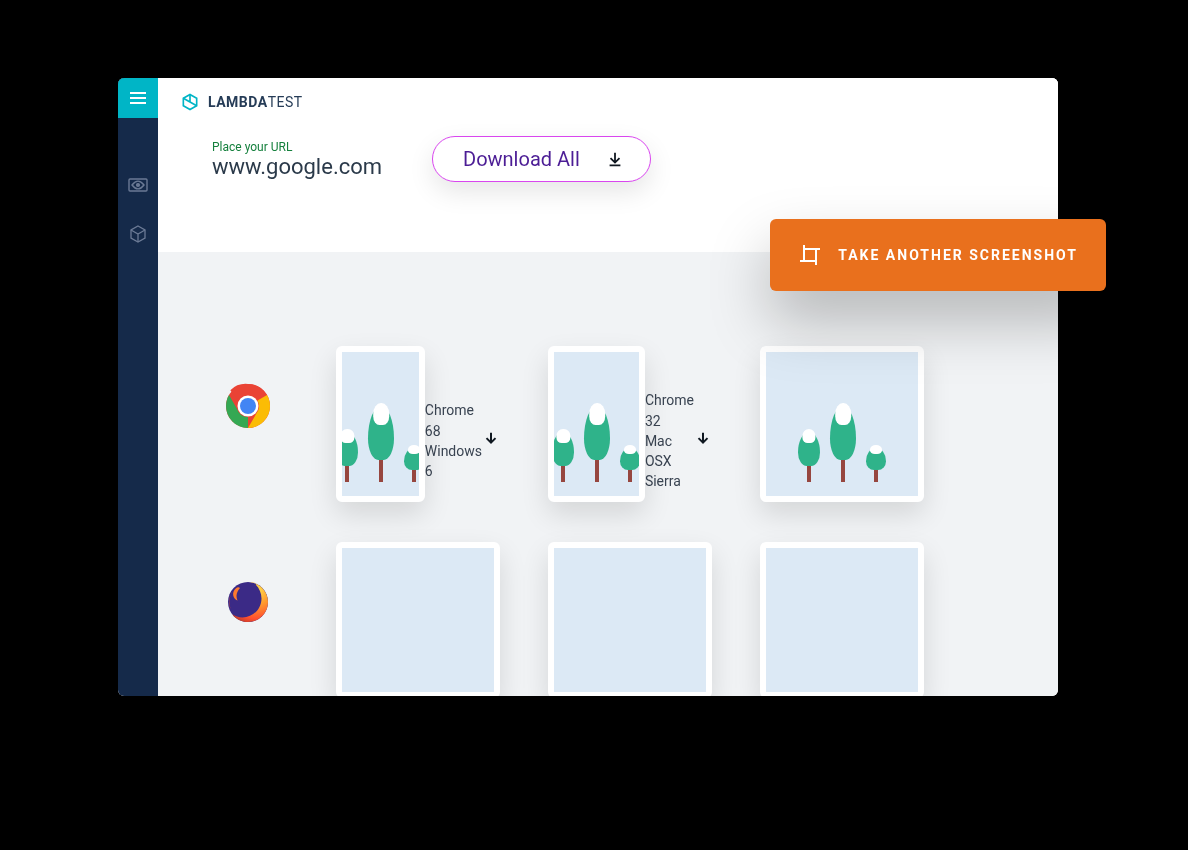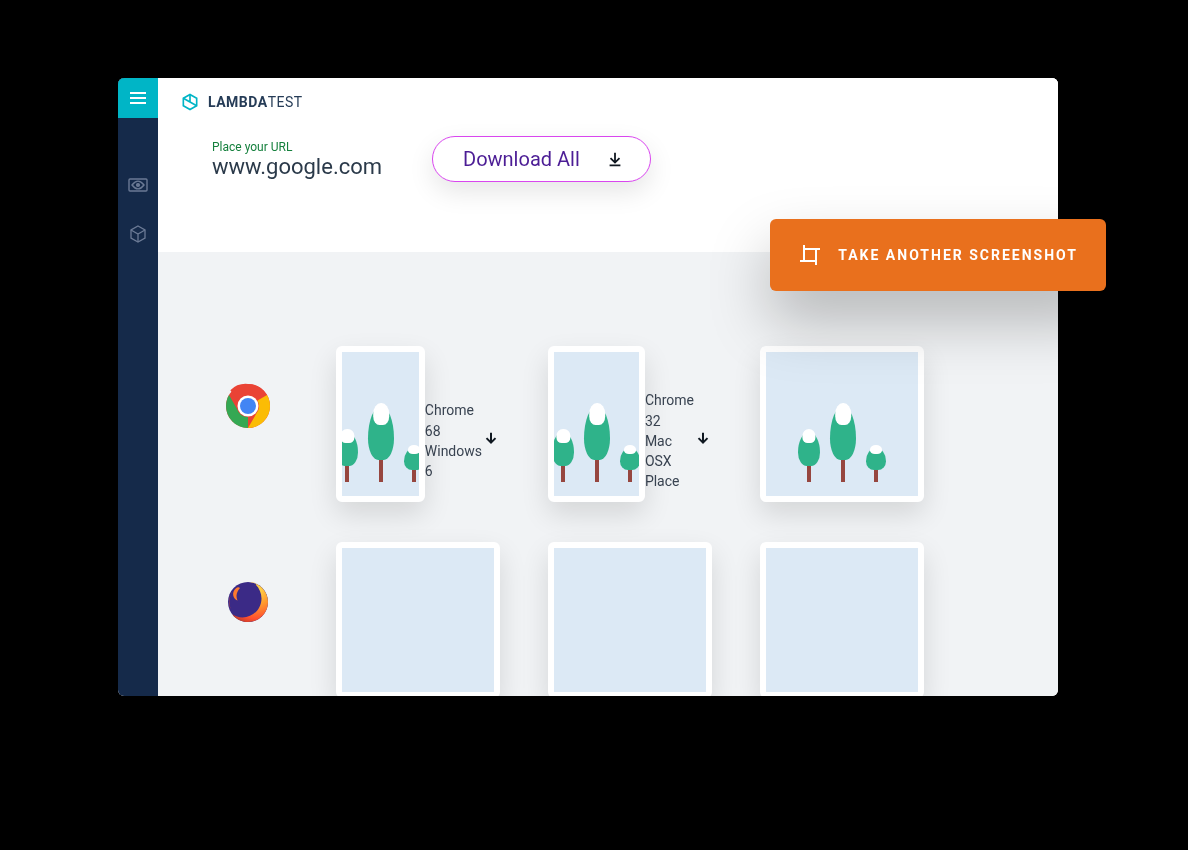--- a/index.html
+++ b/index.html
@@ -328,21 +328,21 @@
                     <div class="crown">
                       <div class="snow"></div>
                     </div>
                     <div class="trunk"></div>
                   </div>
               </div>
             </div>
             <div class="card-meta">
               <div class="card-text">
                 <div>Chrome 32</div>
-                <div>Mac OSX Place</div>
+                <div>Mac OSX Sierra</div>
               </div>
               <span class="dl-icon">
                 <svg width="18" height="18" viewBox="0 0 20 20" fill="none" stroke="#0f1720" stroke-width="2.2">
                     <path d="M10 3v10M5 9l5 5 5-5"></path>
                   </svg>
               </span>
             </div>
           </div>
 
           <div class="card">

